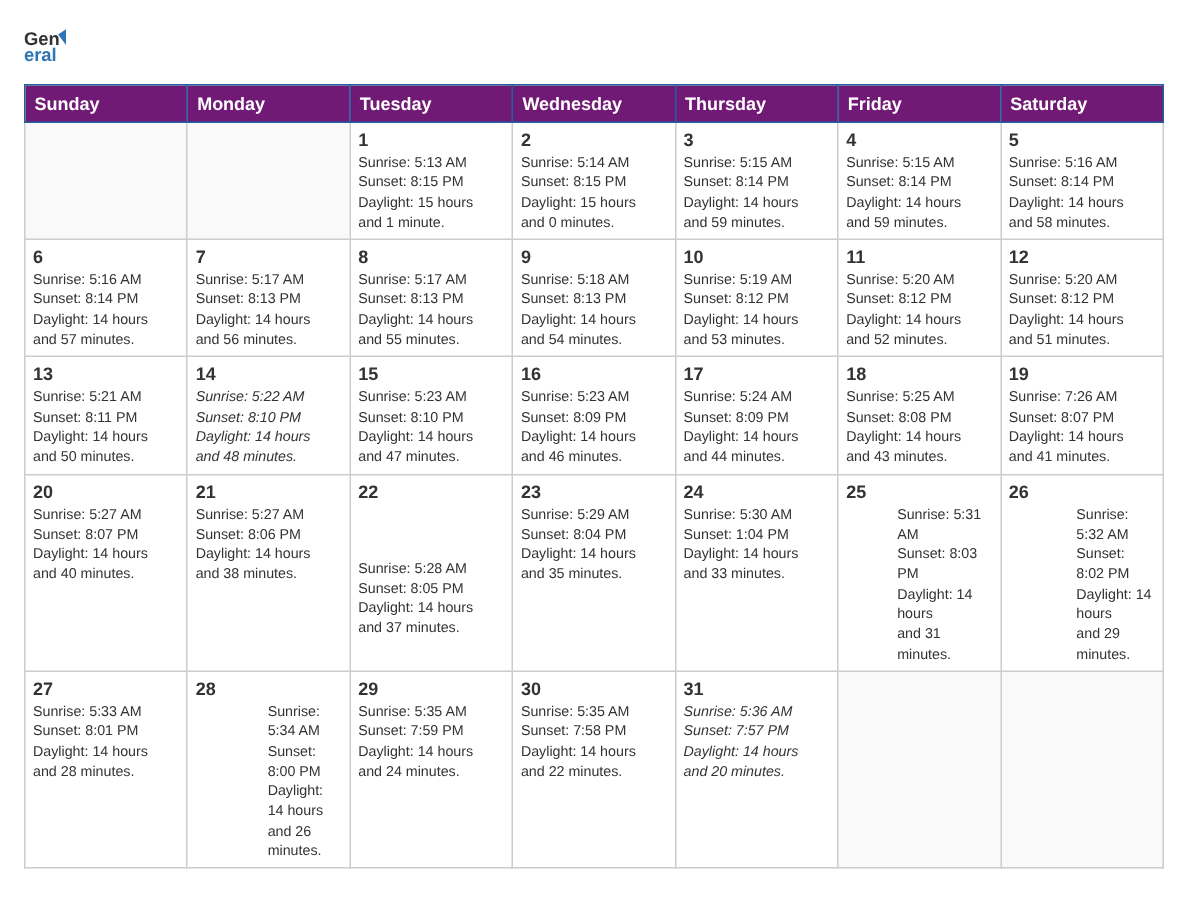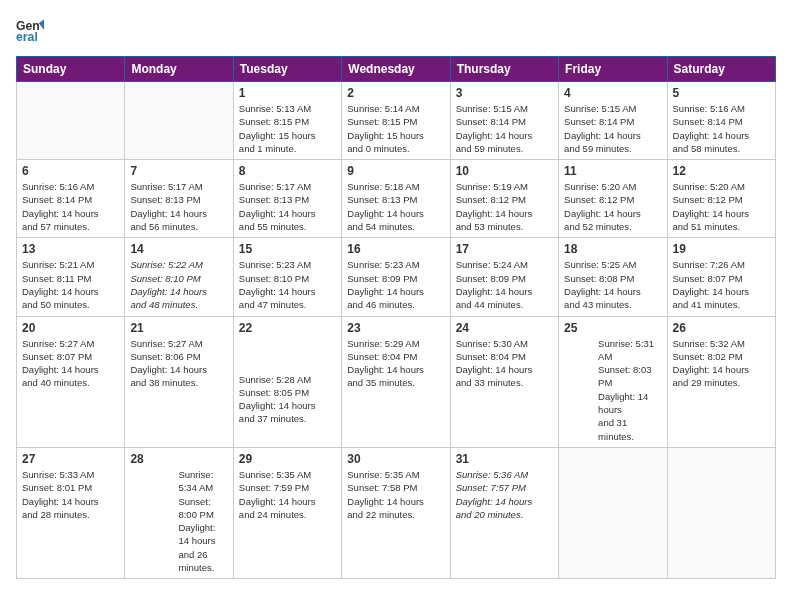--- a/index.html
+++ b/index.html
@@ -276,34 +276,34 @@
         <td>
           <span class="day-num">23</span>
           <div class="day-info" style="white-space: pre-line;">Sunrise: 5:29 AM
 Sunset: 8:04 PM
 Daylight: 14 hours
 and 35 minutes.</div>
         </td>
         <td>
           <span class="day-num">24</span>
           <div class="day-info" style="white-space: pre-line;">Sunrise: 5:30 AM
-Sunset: 8:04 PM
+Sunset: 1:04 PM
 Daylight: 14 hours
 and 33 minutes.</div>
         </td>
         <td>
           <span class="day-num">25</span>
           <div class="day-info" style="white-space: pre-line; margin-left: 34px;">Sunrise: 5:31 AM
 Sunset: 8:03 PM
 Daylight: 14 hours
 and 31 minutes.</div>
         </td>
         <td>
           <span class="day-num">26</span>
-          <div class="day-info" style="white-space: pre-line;">Sunrise: 5:32 AM
+          <div class="day-info" style="white-space: pre-line; margin-left: 45px;">Sunrise: 5:32 AM
 Sunset: 8:02 PM
 Daylight: 14 hours
 and 29 minutes.</div>
         </td>
       </tr>
       <tr>
         <td>
           <span class="day-num">27</span>
           <div class="day-info" style="white-space: pre-line;">Sunrise: 5:33 AM
 Sunset: 8:01 PM

